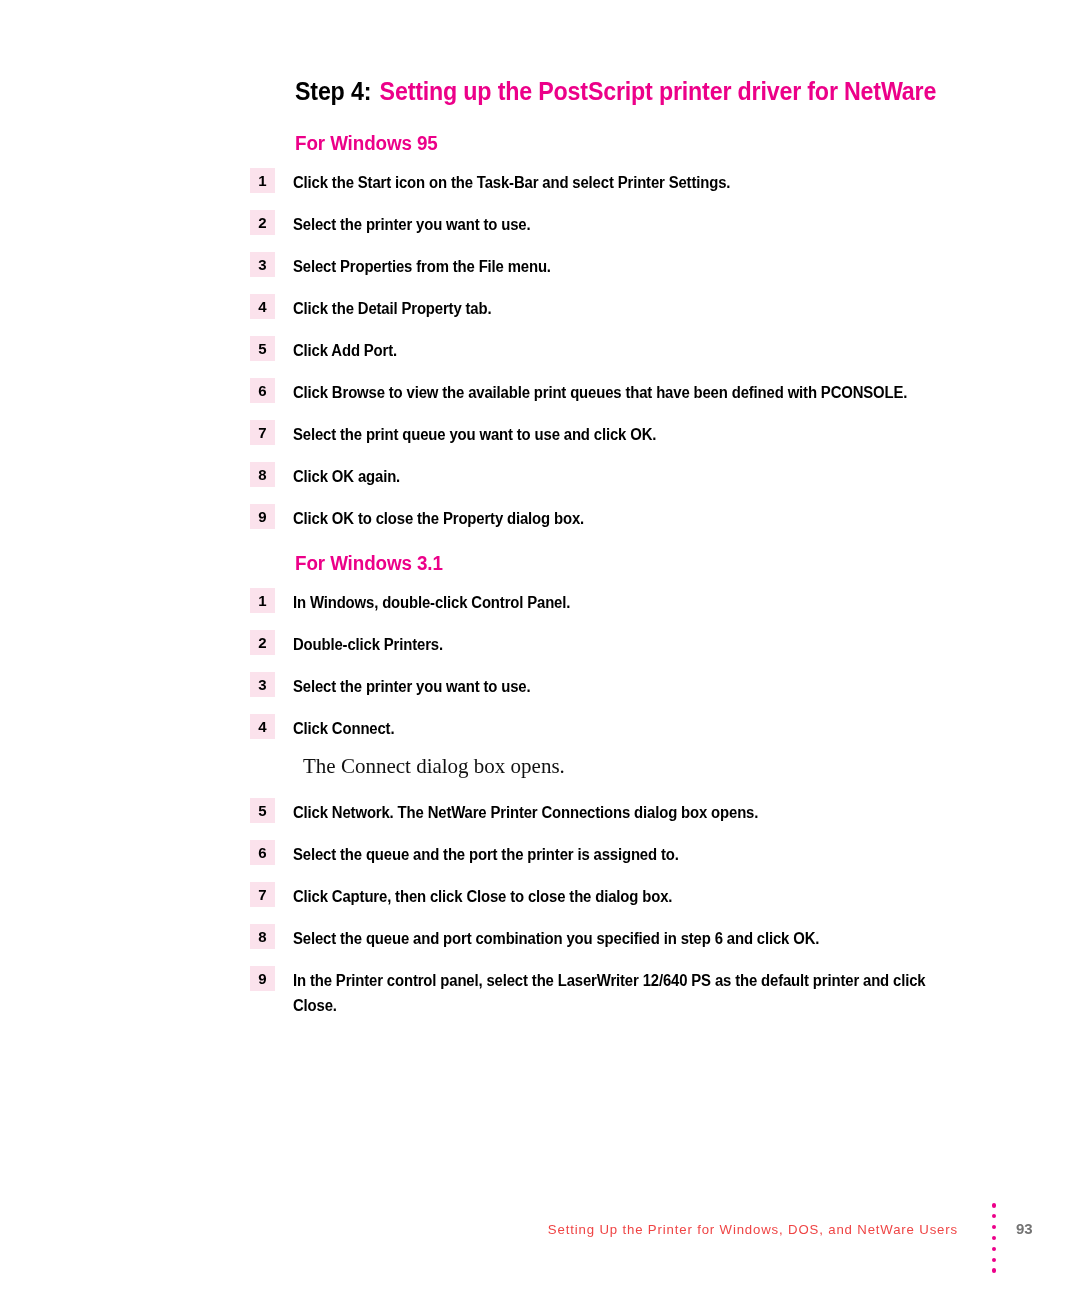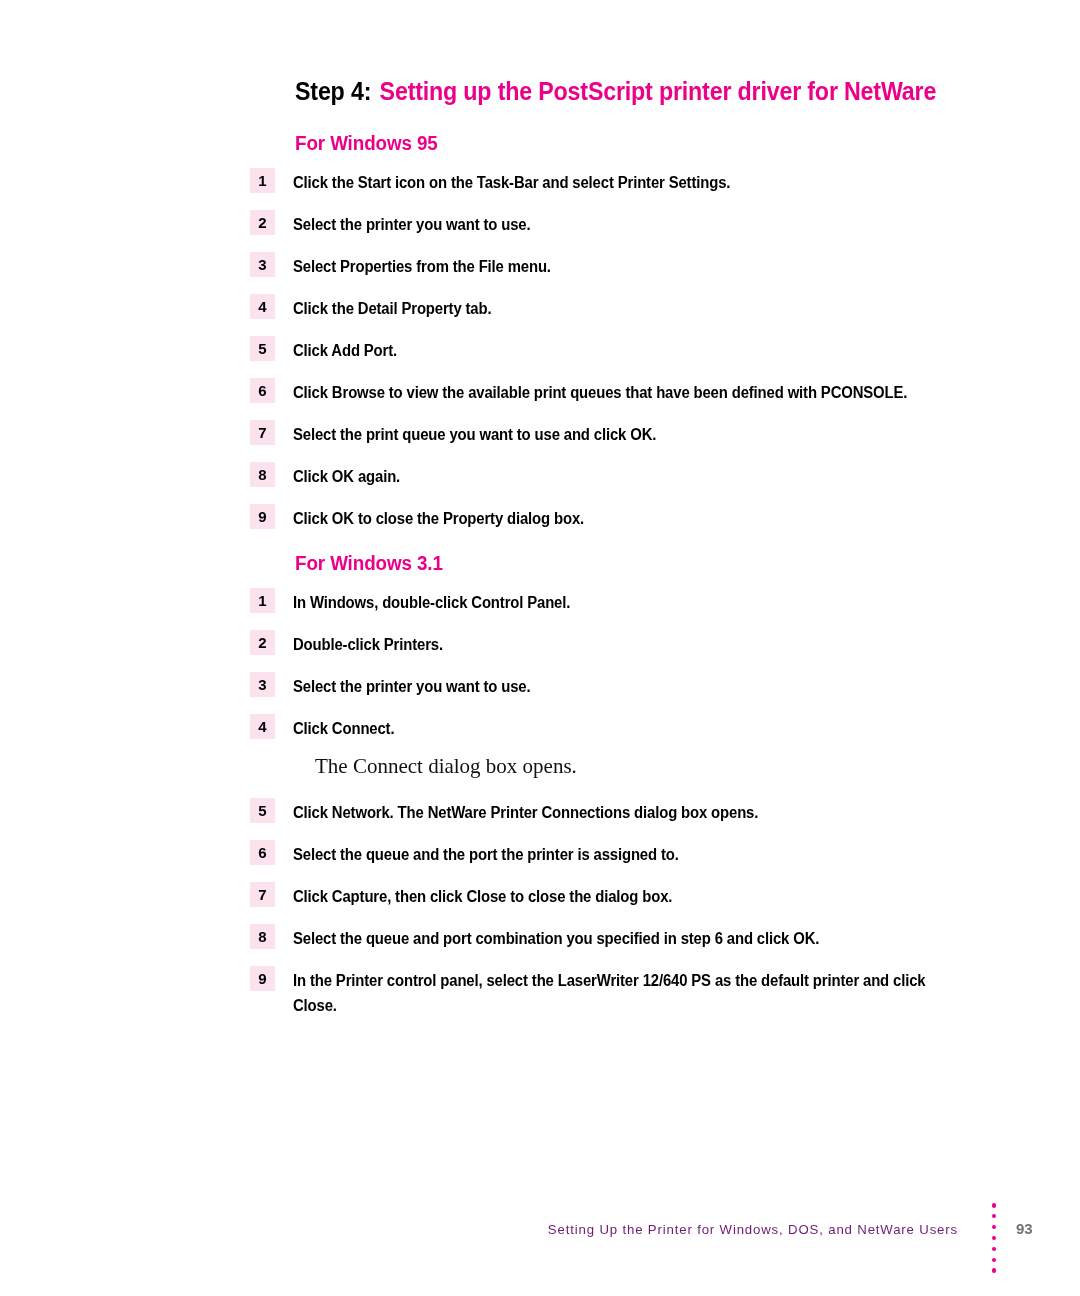--- a/index.html
+++ b/index.html
@@ -88,21 +88,21 @@
     color: #000000;
     line-height: 25px;
     letter-spacing: -0.15px;
     transform: scaleX(0.955);
     transform-origin: left top;
   }
 
   
   .serif-note {
     position: absolute;
-    left: 315px;
+    left: 303px;
     top: 753px;
     font-family: "Liberation Serif", serif;
     font-size: 21px;
     font-weight: normal;
     color: #111111;
     line-height: 26px;
     white-space: nowrap;
   }
 
   
@@ -112,21 +112,21 @@
     top: 1215px;
     width: 1080px;
     height: 60px;
   }
   .footer-text {
     position: absolute;
     right: 122px;
     top: 7px;
     font-size: 13.2px;
     font-weight: normal;
-    color: #701a75;
+    color: #ef4444;
     letter-spacing: 0.85px;
     white-space: nowrap;
   }
   .footer-dots {
     position: absolute;
     left: 991px;
     top: -12px;
     width: 6px;
     height: 70px;
     display: flex;

